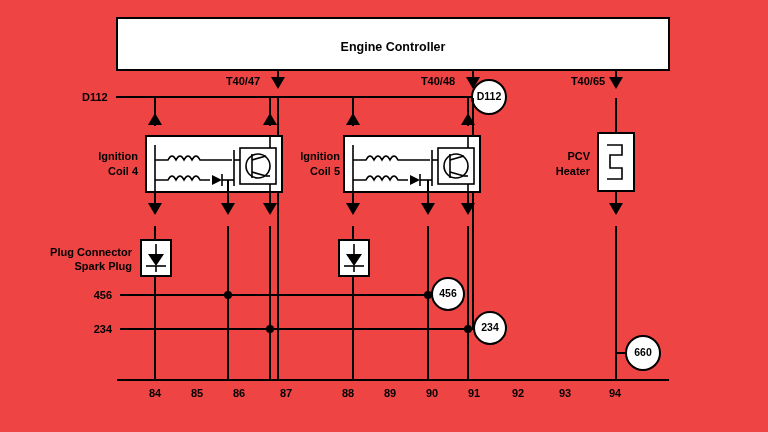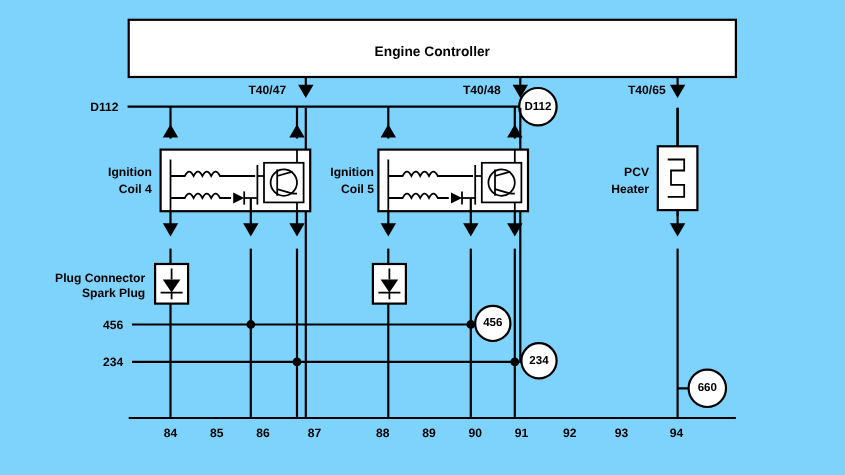--- a/index.html
+++ b/index.html
@@ -7,21 +7,21 @@
     padding: 0;
     background: #ffffff;
   }
   body {
     font-family: "Liberation Sans", sans-serif;
   }
   #root {
     position: relative;
     width: 768px;
     height: 432px;
-    background: #7dd3fc;
+    background: #ef4444;
     overflow: hidden;
   }
   svg.diagram {
     position: absolute;
     left: 0;
     top: 0;
     width: 768px;
     height: 432px;
   }
   .lbl {

